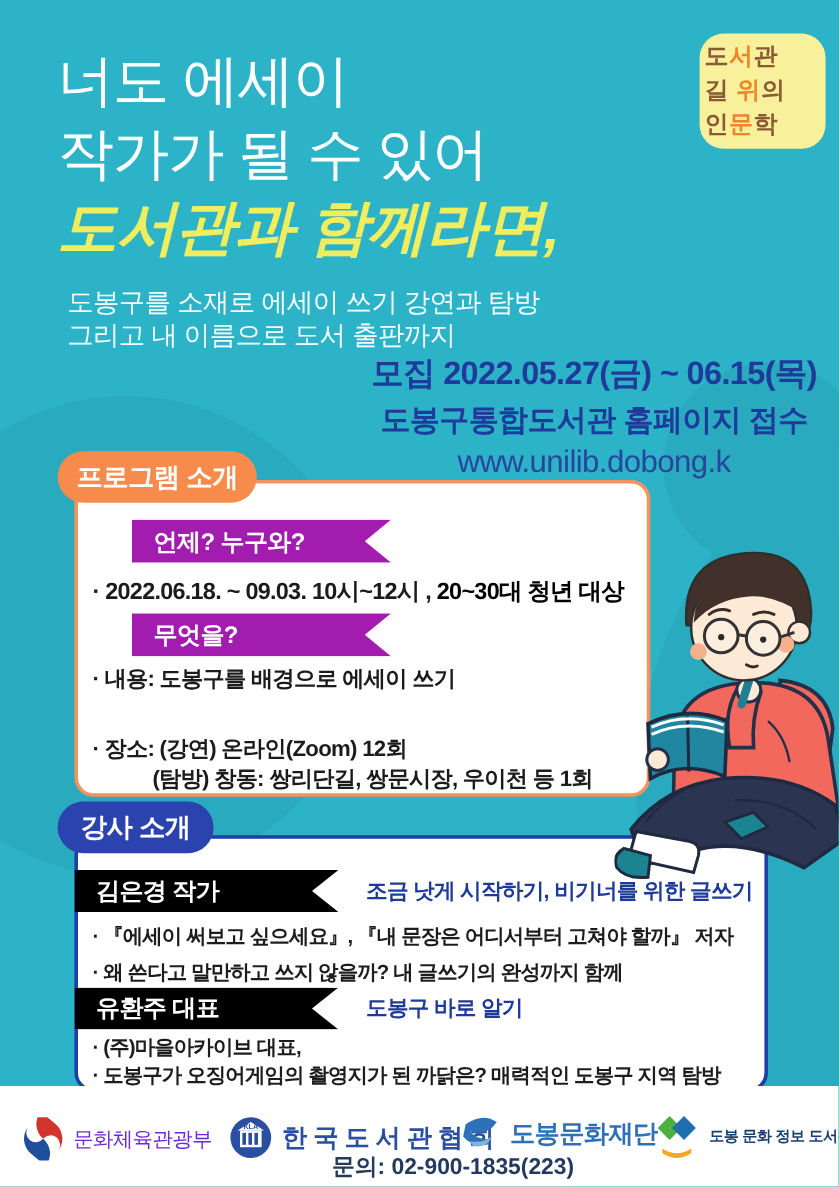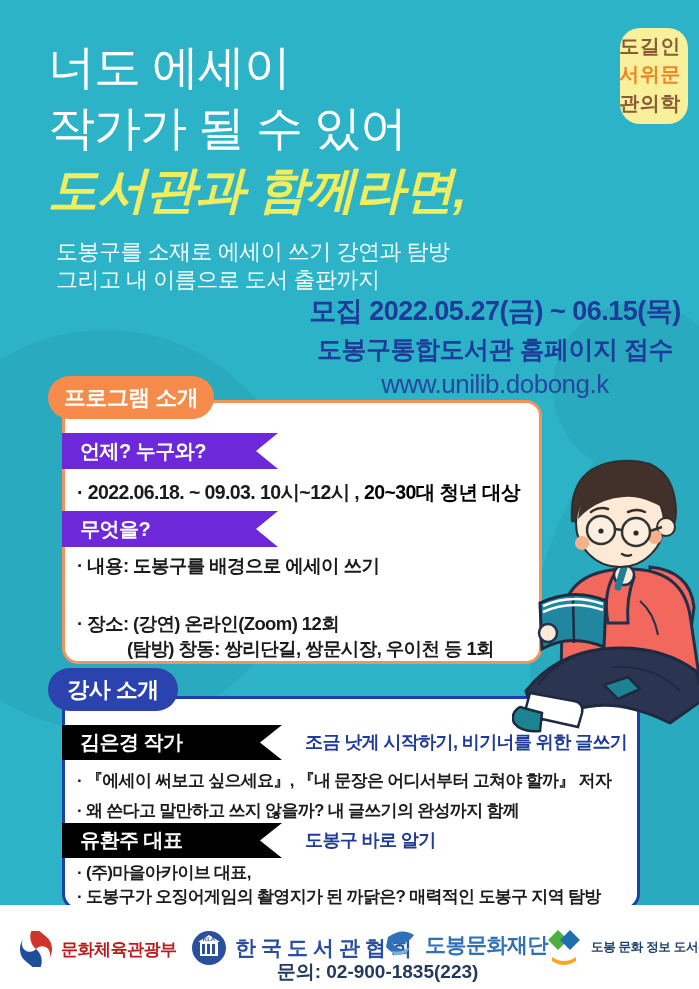--- a/index.html
+++ b/index.html
@@ -6,23 +6,23 @@
   .page {
     position:relative; width:699px; height:989px; margin:0 auto;
     background:#2db3c7; overflow:hidden;
     font-family:"Liberation Sans", sans-serif;
     -webkit-font-smoothing:antialiased;
   }
   .bg-circle { position:absolute; border-radius:50%; background:#29aabe; z-index:0; }
 
   
   .badge {
-    position:absolute; right:11px; top:28px; width:68px; height:96px;
+    position:absolute; right:11px; top:28px; width:105px; height:96px;
     background:#f8f09b; border-radius:20px; z-index:3;
-    display:flex; justify-content:center;
+    display:flex; flex-direction:column; justify-content:center;
     padding:4px 12px 4px 4px; box-sizing:border-box;
     text-align:left; font-weight:800; font-size:20px; line-height:1.42;
     color:#8a5a35; letter-spacing:0.5px;
   }
   .badge .accent { color:#ef8428; }
 
   
   .headline { position:absolute; left:48px; top:36px; z-index:2; color:#ffffff;
     font-size:47px; line-height:1.3; font-weight:400; letter-spacing:-1px; }
   .headline .hl-yellow { color:#f0ee5f; font-weight:800; font-size:50px; letter-spacing:-1px;font-style:italic; }
@@ -45,40 +45,40 @@
 
   
   .panel { position:absolute; background:#ffffff; border-radius:16px; z-index:2; }
   .panel-program { left:62px; top:400px; width:474px; height:258px; border:3px solid #f6935d; }
   .panel-lecturer { left:62px; top:696px; width:572px; height:208px; border:3px solid #1c3faa; }
 
   .ribbon { position:absolute; left:-3px; height:36px; display:flex; align-items:center;
     padding:0 36px 0 18px; box-sizing:border-box; color:#fff; font-weight:800; font-size:20px;
     letter-spacing:-0.5px; white-space:nowrap;
     clip-path:polygon(0 0, 100% 0, calc(100% - 22px) 50%, 100% 100%, 0 100%); }
-  .ribbon-orange { background:#6d28d9; width:216px; }
+  .ribbon-orange { background:#a21caf; width:216px;margin-left:48px; }
   .ribbon-navy { background:#000000; width:220px; height:35px; }
 
   .p-line { position:absolute; white-space:nowrap; color:#1b1b1b; font-weight:700;
     letter-spacing:-0.6px; font-size:18.5px; }
   .p-date { font-size:19.5px; }
   .p-bold { font-weight:800; color:#000; }
 
   .topic { position:absolute; left:240px; white-space:nowrap; color:#1e3a9a;
     font-weight:800; font-size:18px; letter-spacing:-0.6px; line-height:35px; }
   .l-line { position:absolute; white-space:nowrap; color:#1c1c1c; font-weight:700;
     letter-spacing:-0.7px; font-size:17px; }
 
   
   .footer { position:absolute; left:0; bottom:0; width:699px; height:84px;
     background:#ffffff; z-index:7; }
   .logo-group { position:absolute; display:flex; align-items:center; gap:7px; }
   .logo-label { white-space:nowrap; }
   .g1 { left:18px; top:26px; }
-  .g1 .logo-label { font-size:17px; font-weight:700; color:#b91c1c; letter-spacing:-0.5px; }
+  .g1 .logo-label { font-size:17px; font-weight:400; color:#6d28d9; letter-spacing:-0.5px; }
   .g2 { left:190px; top:24px; }
   .g2 .logo-label { font-size:21px; font-weight:800; color:#2b4fa0; letter-spacing:5px; }
   .g3 { left:384px; top:24px; }
   .g3 .logo-label { font-size:21px; font-weight:600; color:#2e71b8; letter-spacing:-0.5px; }
   .g4 { left:544px; top:22px; }
   .g4 .logo-label { font-size:12.5px; font-weight:800; color:#1c3f6e; letter-spacing:-0.3px; width:104px; }
   .contact { position:absolute; left:0; top:54px; width:699px; text-align:center;
     font-size:19px; font-weight:600; color:#233a5e; letter-spacing:0;padding-left:28px; }
 
   .boy { position:absolute; left:512px; top:425px; z-index:6; }

